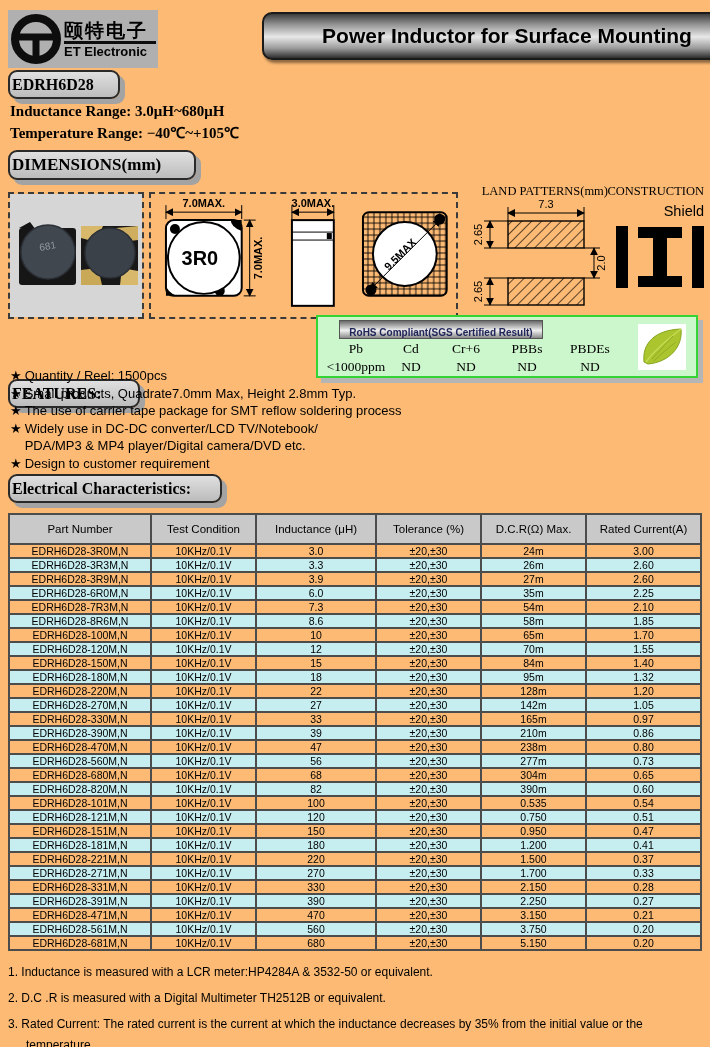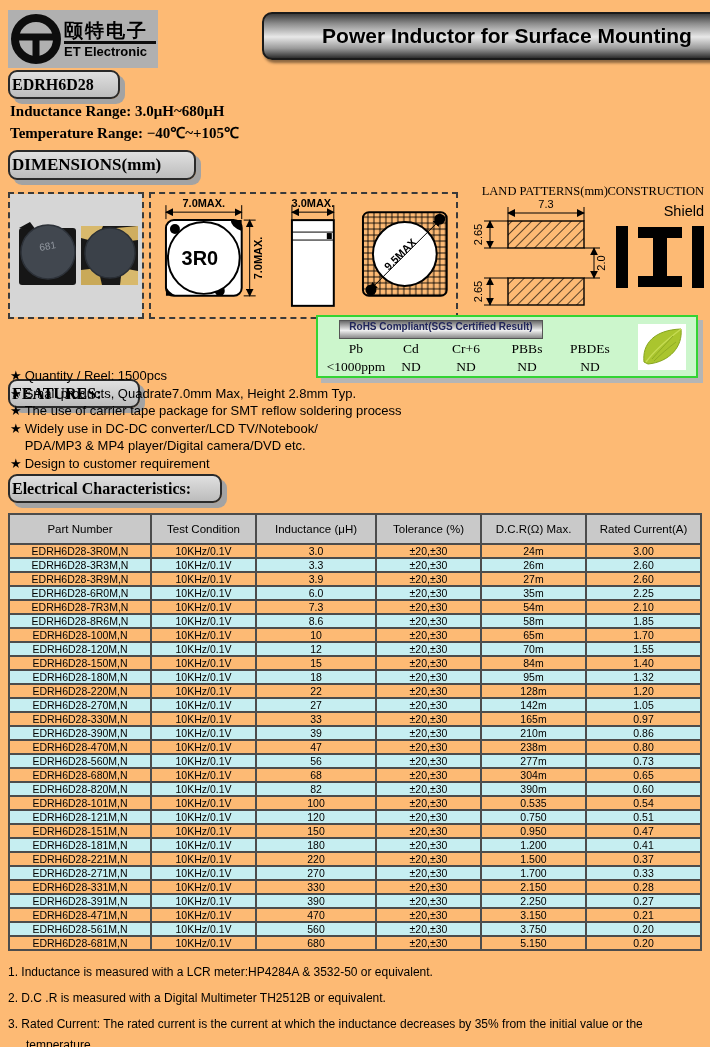--- a/index.html
+++ b/index.html
@@ -49,21 +49,21 @@
   .con-block{position:absolute;left:606px;top:184px;width:98px;text-align:right;}
   .con-title{font-family:"Liberation Serif",serif;font-size:12.5px;}
   .con-shield{font-family:Liberation Sans, sans-serif;font-size:14.5px;margin-top:4px;}
   .con-icon{margin-top:7px;}
 
   
   .rohs-box{position:absolute;left:316px;top:315px;width:382px;height:63px;background:#ccf6cc;border:2px solid #33d433;
             box-shadow:5px 5px 0 #b5b5b5;box-sizing:border-box;}
   .rohs-bar{position:absolute;left:21px;top:3px;width:202px;height:17px;border:1px solid #555;
             background:linear-gradient(180deg,#6a6a6a 0%,#f0f0f0 55%,#8a8a8a 100%);
-            display:flex;align-items:flex-start;justify-content:center;}
+            display:flex;align-items:flex-end;justify-content:center;}
   .rohs-bar span{font-size:10px;font-weight:bold;color:#20255a;}
   .rohs-grid{position:absolute;left:6px;top:23px;display:grid;grid-template-columns:64px 46px 64px 58px 68px;
              grid-auto-rows:18px;font-family:"Liberation Serif",serif;font-size:13.5px;text-align:center;}
   .rohs-grid .cell{display:flex;align-items:center;justify-content:center;}
   .leaf-box{position:absolute;right:10px;top:7px;width:48px;height:46px;background:#fff;
             display:flex;align-items:center;justify-content:center;}
 
   
   .feat-list{position:absolute;left:10px;top:367px;width:460px;}
   .feat{display:flex;font-size:13px;line-height:17.5px;}

